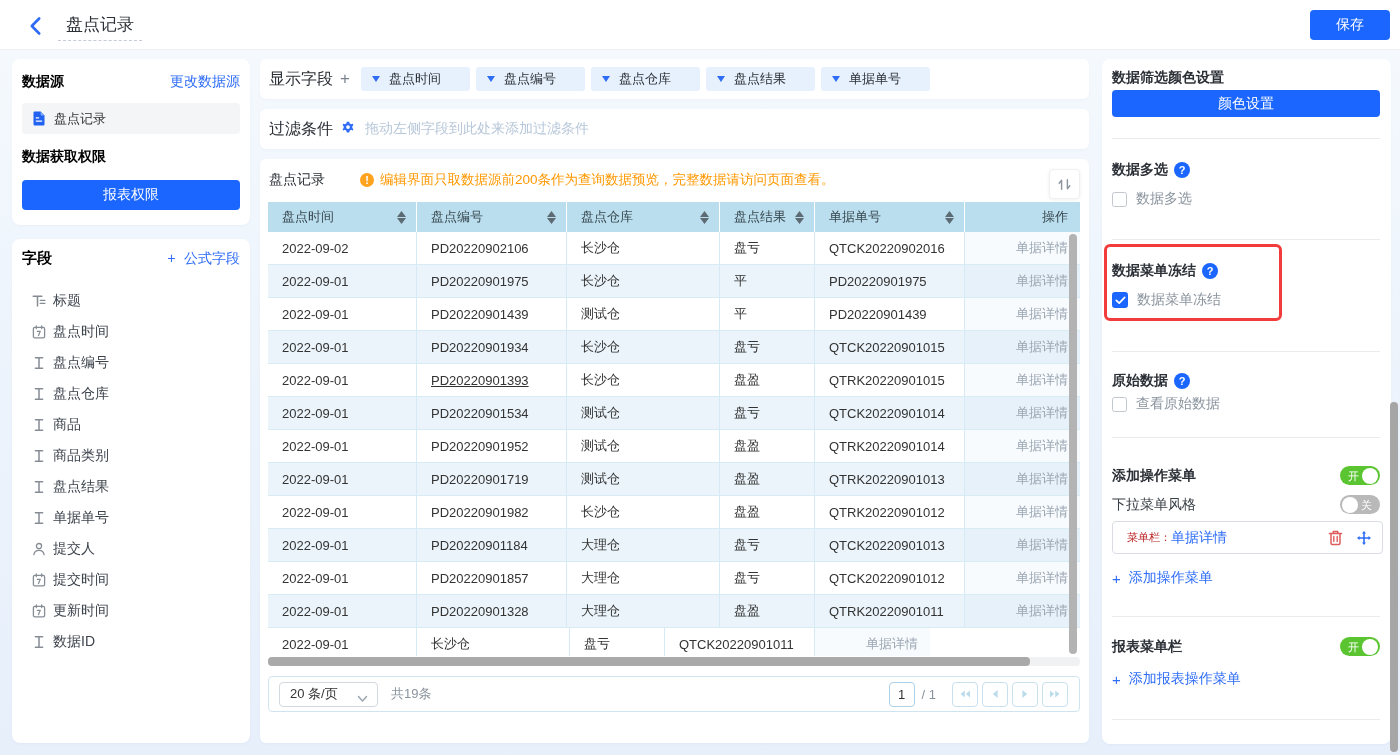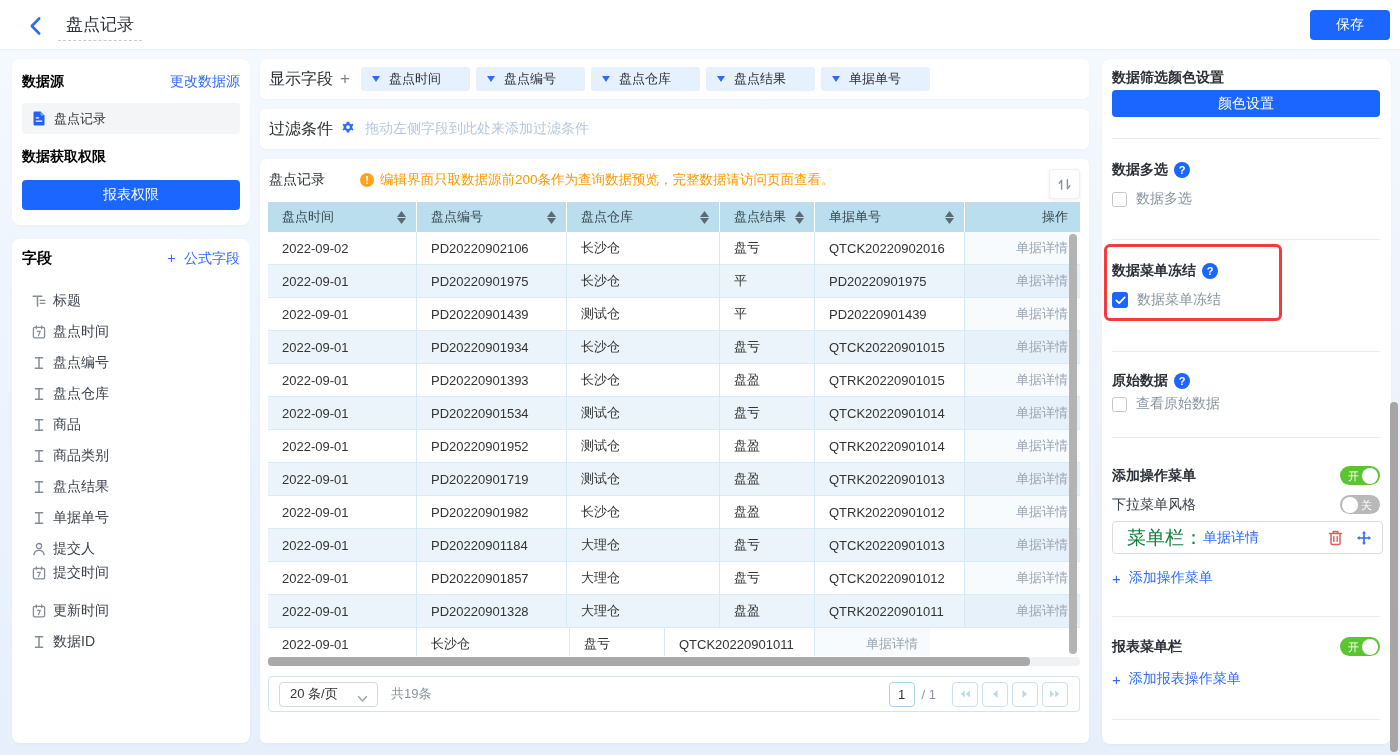--- a/index.html
+++ b/index.html
@@ -91,21 +91,21 @@
 .toggle { position:relative; width:40px; height:19px; border-radius:10px; cursor:pointer; }
 .toggle.on { background:#5bc531; }
 .toggle.off { background:#b9b9b9; }
 .toggle .txt { position:absolute; top:2.5px; font-size:11px; color:#fff; }
 .toggle.on .txt { left:8px; }
 .toggle.off .txt { right:8px; }
 .toggle .knob { position:absolute; top:1.5px; width:16px; height:16px; border-radius:50%; background:#fff; }
 .toggle.on .knob { right:2px; }
 .toggle.off .knob { left:2px; }
 .menu-item-box { position:absolute; left:10px; top:462px; width:271px; height:33px; border:1px solid #d9dde3; border-radius:4px; background:#fff; display:flex; align-items:center; padding:0 10px 0 14px; }
-.menu-item-box .mi-label { font-size:19px; color:#15803d; }
+.menu-item-box .mi-label { font-size:11px; color:#b91c1c; }
 .menu-item-box .mi-value { font-size:14px; color:#2e6cf6; cursor:pointer; }
 .mi-icons { margin-left:auto; display:flex; align-items:center; gap:13px; }
 .add-link { font-size:14px; color:#2e6cf6; cursor:pointer; display:flex; align-items:center; }
 .add-link .pl { font-size:15px; margin-right:8px; color:#2e6cf6; }
 
 
 .win-sb-thumb { position:absolute; left:1390px; top:402px; width:8px; height:350px; background:#a6a6a6; border-radius:4px; z-index:9; }
 </style>
 </head>
 <body>
@@ -218,21 +218,21 @@
         </div>
         <div class="field-row" style="top: 294px; text-align: right;">
           <span style="display:flex;">
             <svg width="14" height="14" viewBox="0 0 14 14">
               <circle cx="7" cy="4.1" r="2.6" fill="none" stroke="#858c94" stroke-width="1.3"></circle>
               <path d="M1.9 12.6 C2.3 9.8 4.4 8.3 7 8.3 C9.6 8.3 11.7 9.8 12.1 12.6" fill="none" stroke="#858c94" stroke-width="1.3" stroke-linecap="round"></path>
             </svg>
           </span>
           <span class="lbl">提交人</span>
         </div>
-        <div class="field-row" style="top: 318px;">
+        <div class="field-row" style="top: 325px;">
           <span style="display:flex;">
             <svg width="14" height="14" viewBox="0 0 14 14">
               <rect x="1.4" y="2.4" width="11.2" height="10.4" rx="1.4" fill="none" stroke="#858c94" stroke-width="1.3"></rect>
               <path d="M4.3 1 L4.3 3.6 M9.7 1 L9.7 3.6" stroke="#858c94" stroke-width="1.3" stroke-linecap="round"></path>
               <path d="M5.3 6.3 L8.3 6.3 L6.5 10.6" fill="none" stroke="#858c94" stroke-width="1.2" stroke-linecap="round" stroke-linejoin="round"></path>
             </svg>
           </span>
           <span class="lbl">提交时间</span>
         </div>
         <div class="field-row" style="top: 356px;">
@@ -401,21 +401,21 @@
           <div class="tr alt">
             <div class="td" style="width: 149px;">2022-09-01</div>
             <div class="td" style="width: 150px;">PD20220901934</div>
             <div class="td" style="width: 153px;">长沙仓</div>
             <div class="td" style="width: 95px;">盘亏</div>
             <div class="td" style="width: 150px;">QTCK20220901015</div>
             <div class="td action" style="width: 115px;">单据详情</div>
           </div>
           <div class="tr">
             <div class="td" style="width: 149px;">2022-09-01</div>
-            <div class="td" style="width: 150px;">PD20220901393</div>
+            <div class="td" style="width: 150px; text-decoration: underline;">PD20220901393</div>
             <div class="td" style="width: 153px;">长沙仓</div>
             <div class="td" style="width: 95px;">盘盈</div>
             <div class="td" style="width: 150px;">QTRK20220901015</div>
             <div class="td action" style="width: 115px;">单据详情</div>
           </div>
           <div class="tr alt">
             <div class="td" style="width: 149px;">2022-09-01</div>
             <div class="td" style="width: 150px;">PD20220901534</div>
             <div class="td" style="width: 153px;">测试仓</div>
             <div class="td" style="width: 95px;">盘亏</div>

